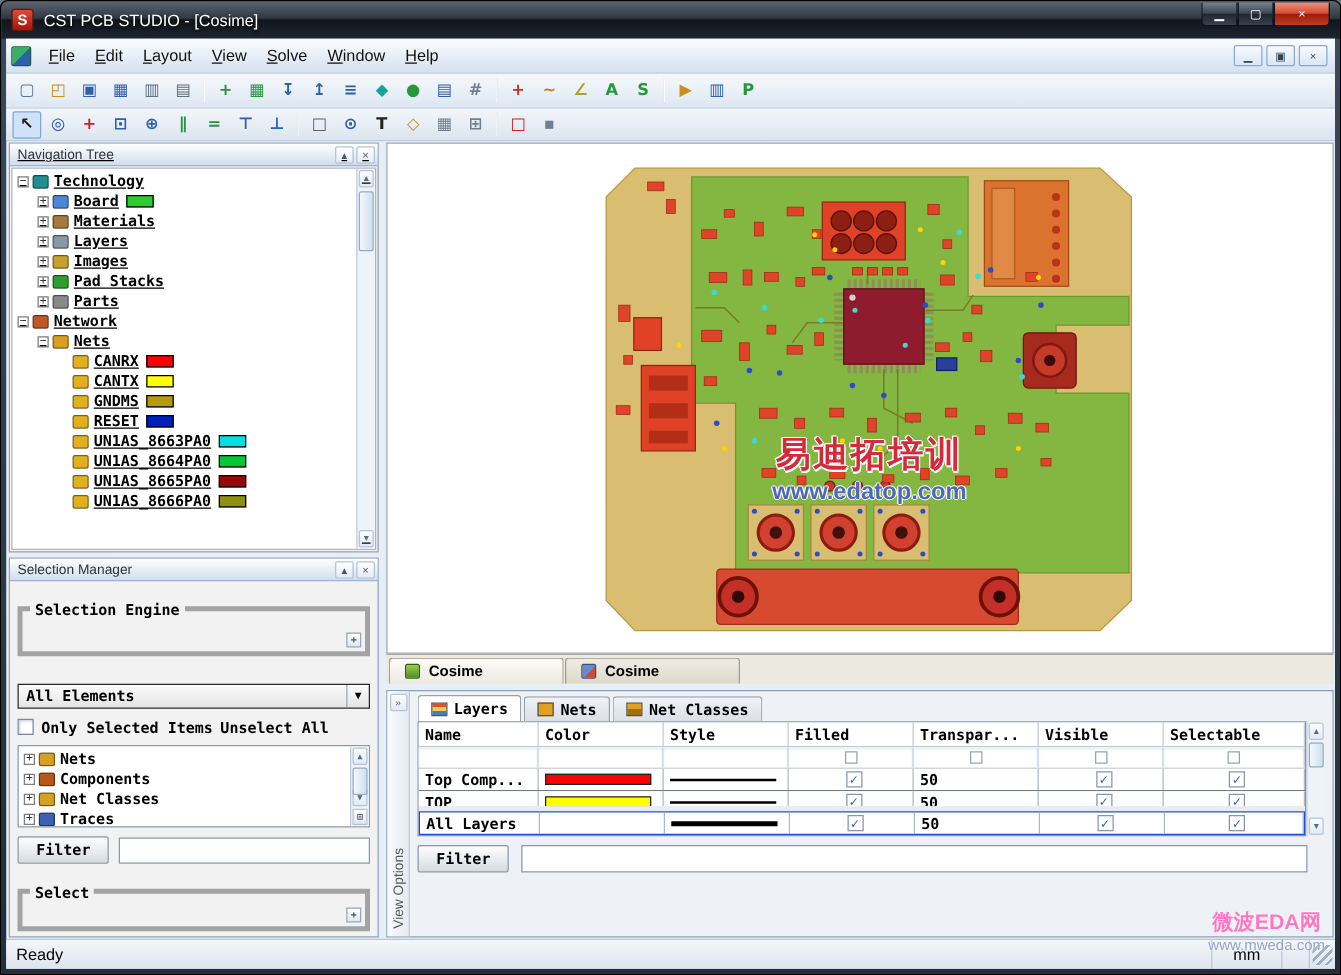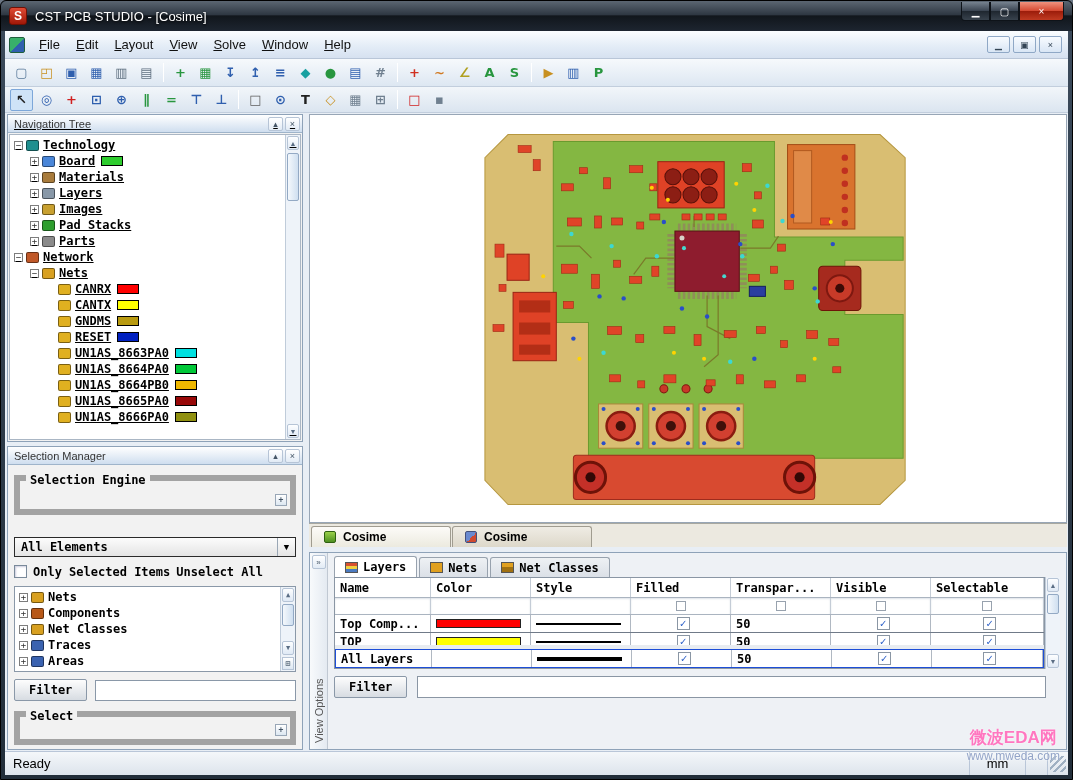--- a/index.html
+++ b/index.html
@@ -77,21 +77,21 @@
           background:linear-gradient(#fdfeff,#dfe9f5);border:1px solid #b6c4d6;border-radius:2px;margin:1px;flex:none;}
   .sb-track{flex:1;position:relative;margin:0 1px;}
   .sb-thumb{position:absolute;left:0;right:0;background:linear-gradient(90deg,#f4f8fc,#cfdff0);
             border:1px solid #93a9c4;border-radius:2px;}
   .sb-grip{height:13px;margin:1px;border:1px solid #b6c4d6;background:linear-gradient(#fff,#dde7f1);
            font-size:8px;display:flex;align-items:center;justify-content:center;color:#567;flex:none;}
 
   
   .sm-body{flex:1;padding:4px 4px 2px;display:flex;flex-direction:column;min-height:0;
            font-family:"DejaVu Sans Mono",monospace;font-size:12px;font-weight:bold;}
-  .groupbox{position:relative;border:6px solid #a3a3a3;margin:6px 2px 8px;padding:8px 6px 4px;}
+  .groupbox{position:relative;border:4px solid #a3a3a3;margin:16px 2px 8px;padding:8px 6px 4px;}
   .gb-label{position:absolute;top:-8px;left:6px;background:#f2f2f2;padding:0 4px;}
   .gb-btn{position:absolute;right:3px;bottom:3px;width:12px;height:12px;border:1px solid #98a6b6;
           background:linear-gradient(#fff,#dde7f1);font-size:8px;line-height:10px;text-align:center;color:#456;}
   .engine-box{height:40px;flex:none;}
   .combo{height:20px;margin:14px 2px 5px;display:flex;align-items:center;border:1px solid #2a2a2a;
          background:linear-gradient(#fcfcfc,#e4e4e4);padding-left:6px;flex:none;}
   .combo-arrow{margin-left:auto;width:18px;height:100%;display:flex;align-items:center;justify-content:center;
                font-size:9px;border-left:1px solid #9aa7b5;}
   .checkline{display:flex;align-items:center;height:19px;margin:0 2px 5px;gap:6px;flex:none;}
   .checkbox{width:13px;height:13px;border:1px solid #7a8a9a;background:#fff;box-shadow:inset 1px 1px 2px #ccd;flex:none;}
@@ -429,26 +429,20 @@
                   <span class="tree-indent"></span>
                   <span class="ticon" style="background: rgb(224, 176, 32);"></span>
                   <span class="tlabel">UN1AS_8663PA0</span>
                   <span class="swatch" style="background: rgb(0, 224, 224);"></span>
                 </div>
                 <div class="tree-row" style="padding-left: 36px;">
                   <span class="tree-indent"></span>
                   <span class="ticon" style="background: rgb(224, 176, 32);"></span>
                   <span class="tlabel">UN1AS_8664PA0</span>
                   <span class="swatch" style="background: rgb(0, 200, 56);"></span>
-                </div>
-                <div class="tree-row" style="padding-left: 36px;">
-                  <span class="tree-indent"></span>
-                  <span class="ticon" style="background: rgb(224, 176, 32);"></span>
-                  <span class="tlabel">UN1AS_8664PB0</span>
-                  <span class="swatch" style="background: rgb(240, 184, 0);"></span>
                 </div>
                 <div class="tree-row" style="padding-left: 36px;">
                   <span class="tree-indent"></span>
                   <span class="ticon" style="background: rgb(224, 176, 32);"></span>
                   <span class="tlabel">UN1AS_8665PA0</span>
                   <span class="swatch" style="background: rgb(152, 8, 8);"></span>
                 </div>
                 <div class="tree-row" style="padding-left: 36px;">
                   <span class="tree-indent"></span>
                   <span class="ticon" style="background: rgb(224, 176, 32);"></span>
@@ -716,20 +710,24 @@
               <circle cx="288" cy="170" r="2.2"></circle>
                 <circle cx="262" cy="212" r="2.2"></circle>
                 <circle cx="312" cy="172" r="2.2"></circle>
               <circle cx="442" cy="232" r="2.2"></circle>
                 <circle cx="502" cy="162" r="2.2"></circle>
                 <circle cx="395" cy="190" r="2.2"></circle>
               <circle cx="370" cy="182" r="2.2"></circle>
                 <circle cx="520" cy="118" r="2.2"></circle>
             </g>
           </svg>
+          <div class="wm-center">
+            <div class="wm-line1">易迪拓培训</div>
+            <div class="wm-line2">www.edatop.com</div>
+          </div>
         </div>
 
         <div class="canvas-tabs">
             <div class="ctab active">
               <span class="ctab-icon"></span>
               <span class="ctab-label">Cosime</span>
             </div>
             <div class="ctab">
               <span class="ctab-icon alt"></span>
               <span class="ctab-label">Cosime</span>

